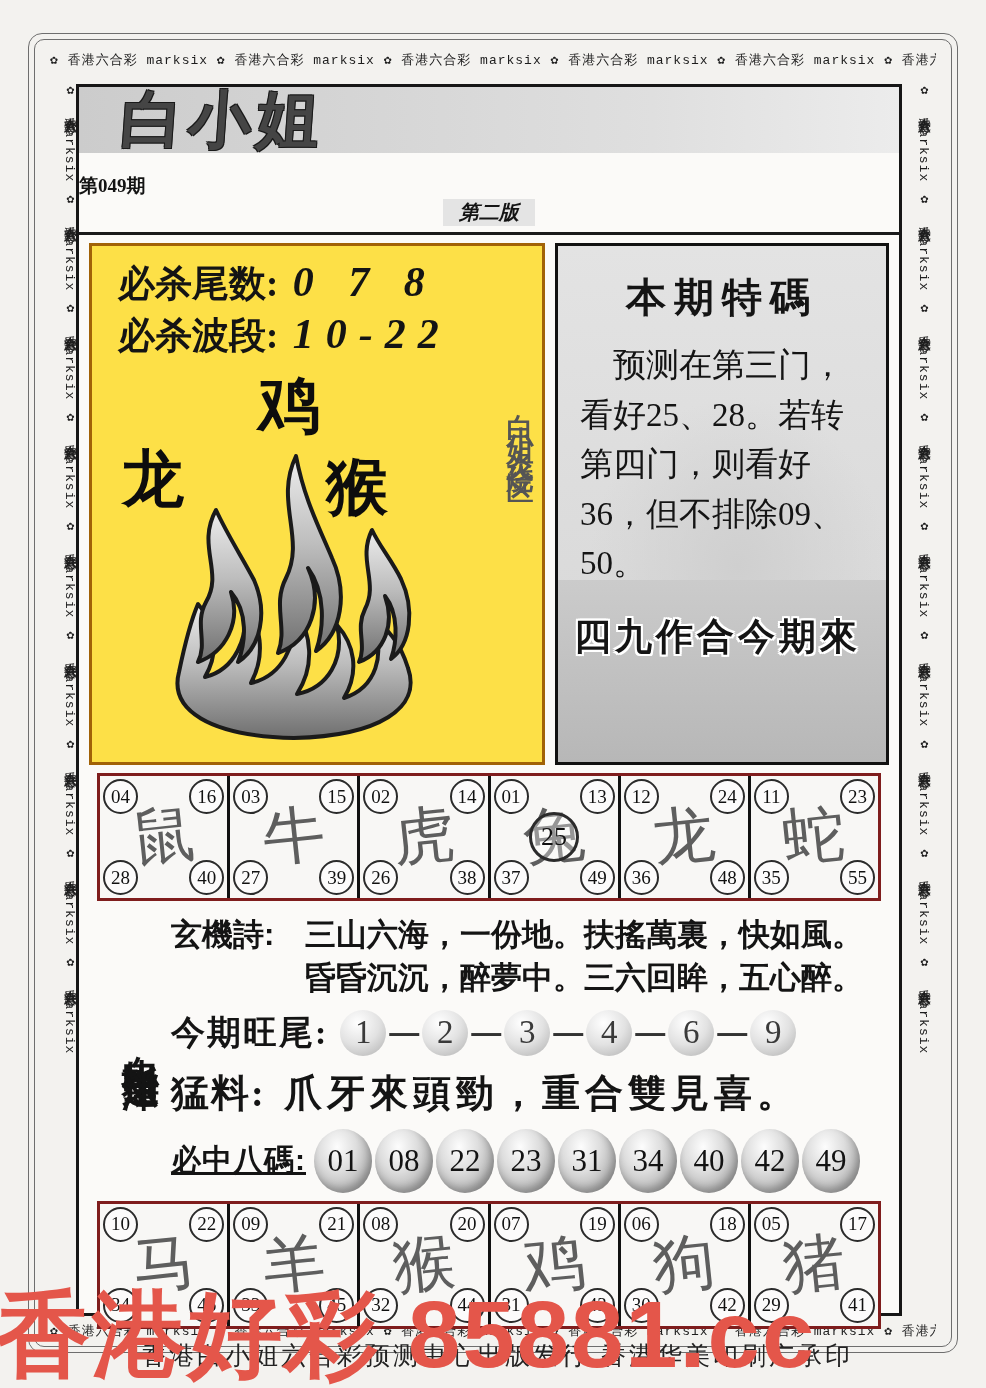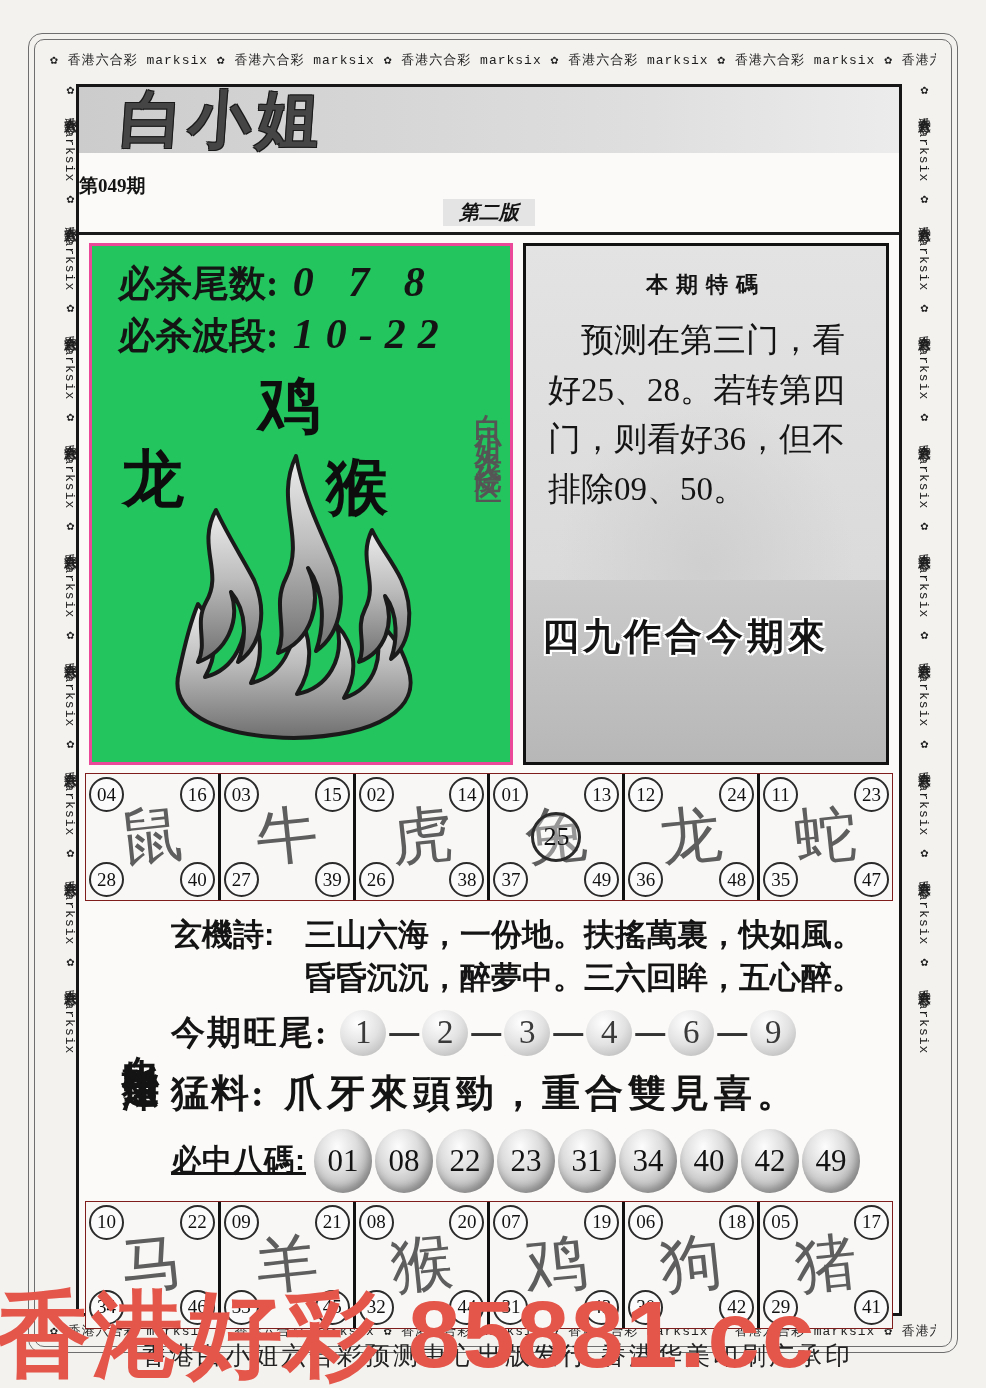--- a/index.html
+++ b/index.html
@@ -38,22 +38,22 @@
   .hl-title{font-weight:900;font-size:48px;letter-spacing:2px;color:#0b0b0b;line-height:1;}
   .issue-row{text-align:left;padding-right:58px;margin-top:20px;
              font-family:"Liberation Serif", serif;font-weight:700;font-size:19px;}
   .edition-row{text-align:center;margin-top:0;}
   .edition-chip{display:inline-block;background:#e4e4e4;padding:0 16px;
                 font-family:"Liberation Serif", serif;font-style:italic;
                 font-weight:700;font-size:20px;}
   .rule{border-top:3px solid #1a1a1a;margin-top:6px;}
 
   .boxes{display:flex;gap:10px;margin:8px 10px 0;height:522px;}
-  .box-left{width:424px;border:3px solid #ec4899;position:relative;
-            background:#22c55e;box-sizing:border-box;}
+  .box-left{width:456px;border:3px solid #a16207;position:relative;
+            background:#fde047;box-sizing:border-box;}
   .kill{position:absolute;left:26px;white-space:nowrap;}
   .kill .k-label{font-family:"Liberation Serif", serif;font-weight:900;font-size:37px;}
   .kill .k-value{font-family:"Liberation Serif", serif;font-style:italic;font-weight:700;
                  font-size:42px;letter-spacing:12px;margin-left:10px;}
   .kill1{top:12px;}
   .kill2{top:64px;}
   .zchar{position:absolute;font-family:"Liberation Serif", serif;font-weight:900;
          font-size:62px;line-height:1;color:#0d0d0d;}
   .zchar.top{left:166px;top:128px;}
   .zchar.left{left:30px;top:202px;}
@@ -62,32 +62,32 @@
   .burnzone{position:absolute;right:4px;top:146px;writing-mode:vertical-rl;
             text-orientation:upright;font-family:"Liberation Serif", serif;
             font-weight:700;font-size:27px;color:#555;letter-spacing:13px;}
 
   .box-right{flex:1;border:3px solid #111;position:relative;overflow:hidden;
              background:linear-gradient(180deg,#e3e3e3,#d6d6d6);box-sizing:border-box;}
   .box-right::before{content:"";position:absolute;left:30px;top:150px;width:300px;height:340px;
              background:radial-gradient(ellipse at center,#cfcfcf 0%,transparent 70%);}
   .tq-title{position:relative;margin-top:24px;text-align:center;
             font-family:"Liberation Serif", serif;font-weight:700;
-            font-size:22px;letter-spacing:8px;}
+            font-size:40px;letter-spacing:8px;}
   .tq-body{position:relative;margin:16px 20px 0 22px;font-family:"Liberation Serif", serif;
            font-size:33px;line-height:1.5;text-indent:1em;}
   .tq-slogan{position:absolute;left:0;right:0;bottom:0;height:166px;
              background:linear-gradient(180deg,#cbcbcb,#b7b7b7);padding:16px 16px 0;}
   .halo{text-shadow:2px 0 #fff,-2px 0 #fff,0 2px #fff,0 -2px #fff,
         2px 2px #fff,-2px -2px #fff,2px -2px #fff,-2px 2px #fff;}
   .slogan-label{font-weight:900;font-size:35px;letter-spacing:4px;}
   .slogan-text{font-weight:900;font-size:37px;letter-spacing:4px;margin-top:16px;
                font-family:"Liberation Serif", serif;}
 
-  .zrow{display:flex;margin:8px 6px 0;border:1px solid #7f1d1d;height:128px;
+  .zrow{display:flex;margin:8px 18px 0;border:3px solid #7f1d1d;height:128px;
         background:#f8f7f5;box-sizing:border-box;}
   .zcell{flex:1;position:relative;border-right:3px solid #111;}
   .zcell:last-child{border-right:none;}
   .cn{position:absolute;width:31px;height:31px;border:2px solid #2b2b2b;border-radius:50%;
       display:flex;align-items:center;justify-content:center;font-size:19px;
       font-family:"Liberation Serif", serif;color:#111;background:rgba(255,255,255,.55);}
   .cn.tl{left:3px;top:3px;}  .cn.tr{right:3px;top:3px;}
   .cn.bl{left:3px;bottom:3px;} .cn.br{right:3px;bottom:3px;}
   .cn.mid{left:50%;top:50%;transform:translate(-50%,-50%);width:44px;height:44px;
           font-size:26px;border-width:3px;z-index:2;background:rgba(255,255,255,.35);}
@@ -234,21 +234,21 @@
       <span class="cn tr">24</span>
       <span class="animal">龙</span>
       <span class="cn bl">36</span>
       <span class="cn br">48</span>
     </div>
     <div class="zcell">
       <span class="cn tl">11</span>
       <span class="cn tr">23</span>
       <span class="animal">蛇</span>
       <span class="cn bl">35</span>
-      <span class="cn br">47</span>
+      <span class="cn br">55</span>
     </div>
   </div>
 
   <div class="tips">
     <div class="vtitle">白小姐指点迷津</div>
     <div class="tips-main">
       <div class="poem">
         <span class="poem-label">玄機詩:</span>
         <span>
           <div>三山六海，一份地。扶搖萬裏，快如風。</div>

